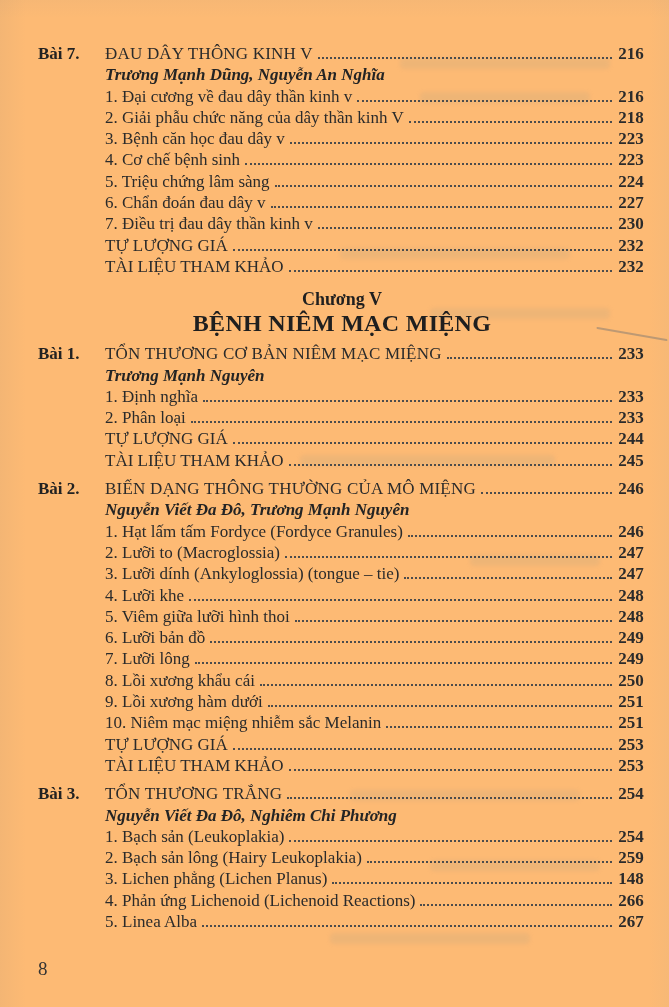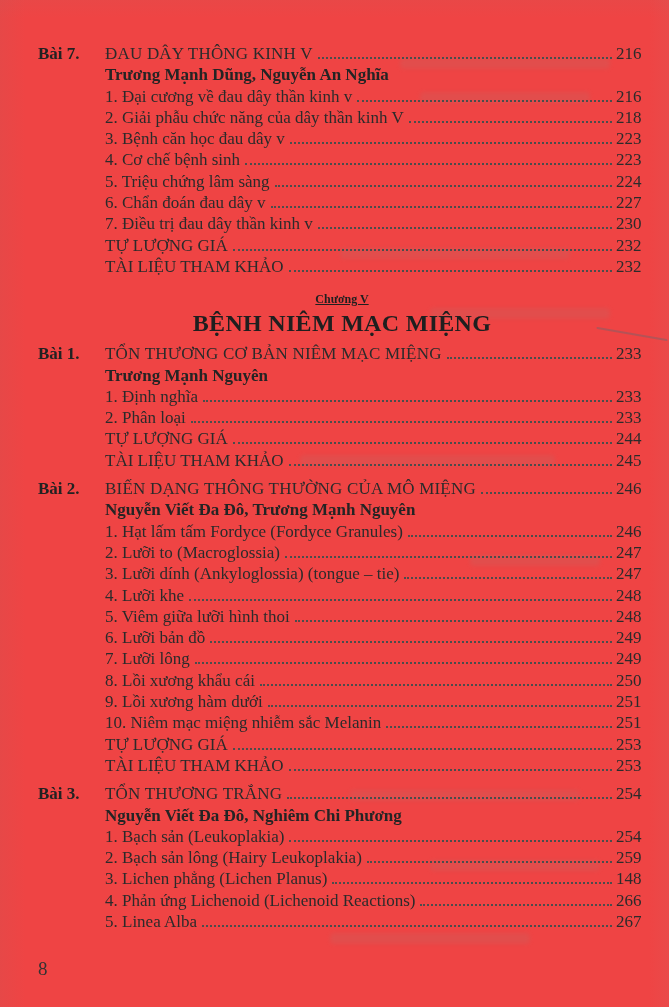--- a/index.html
+++ b/index.html
@@ -1,45 +1,45 @@
 <!DOCTYPE html>
 <html><head>
 <meta charset="utf-8">
 <style>
   html, body { margin: 0; padding: 0; }
   .page {
     position: relative;
     width: 669px;
     height: 1007px;
-    background: #ef4444;
+    background: #fdba74;
     font-family: "Liberation Serif", "DejaVu Serif", serif;
     color: #2b2b2b;
     overflow: hidden;
   }
   
   .page::before {
     content: "";
     position: absolute; inset: 0;
     background:
       linear-gradient(90deg, rgba(120,120,115,0.07), rgba(0,0,0,0) 26px),
       linear-gradient(270deg, rgba(150,160,160,0.06), rgba(0,0,0,0) 20px),
       linear-gradient(180deg, rgba(130,130,125,0.05), rgba(0,0,0,0) 18px);
     pointer-events: none;
   }
   .content { position: absolute; left: 38px; top: 36px; width: 608px; }
   .row { display: flex; align-items: baseline; line-height: 21.3px; font-size: 17px; white-space: nowrap; }
   .label-col { flex: 0 0 67px; font-weight: bold; color: #222; }
   .txt { flex: 0 0 auto; }
   .title-txt { letter-spacing: 0.2px; }
   .dots { flex: 1 1 auto; min-width: 12px; margin: 0 1px 3px 5px; border-bottom: 2px dotted #4c4c4c; }
-  .pg { flex: 0 0 auto; min-width: 30px; text-align: left; padding-left: 3px; }
-  .authors { font-weight: bold; color: #242424; }
+  .pg { flex: 0 0 auto; min-width: 30px; text-align: center; padding-left: 3px; font-weight: bold; }
+  .authors { font-weight: bold; font-style: italic; color: #242424; }
   .section { margin-top: 7px; }
   .chapter { text-align: center; font-weight: bold; color: #1f1f1f; margin-top: 11px; margin-bottom: 5px; }
-  .ch-label { font-size: 12px; line-height: 23px; text-decoration: underline; }
+  .ch-label { font-size: 18px; line-height: 23px; }
   .ch-title { font-size: 24px; line-height: 25px; letter-spacing: 0.3px; }
   .footer-pg { position: absolute; left: 38px; top: 958px; font-size: 19px; color: #333; }
   
   .bleed {
     position: absolute;
     height: 11px;
     border-radius: 4px;
     background: rgba(128, 152, 140, 0.12);
     filter: blur(2px);
     pointer-events: none;

